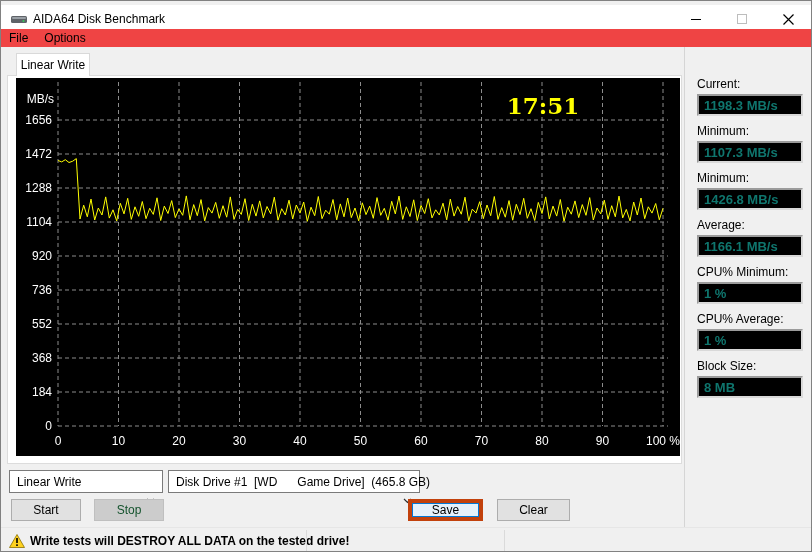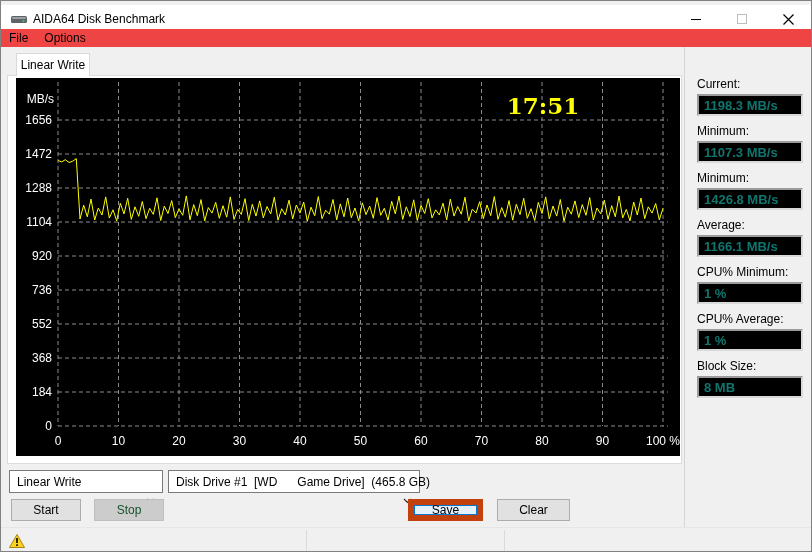--- a/index.html
+++ b/index.html
@@ -37,21 +37,21 @@
   .stat-value { height:22px; background:#000; color:#0f766e; font-weight:bold; font-size:13px;
                 line-height:18px; padding:1px 5px; border:2px solid; border-color:#9b9b9b #d9d9d9 #d9d9d9 #9b9b9b; }
 
   
   .combo { position:absolute; height:23px; background:#ffffff; border:1px solid #7a7a7a;
            display:flex; align-items:center; padding:0 22px 0 7px; white-space:pre; font-size:12px; }
   .combo .chev { position:absolute; right:7px; top:8px; }
   .btn { position:absolute; height:22px; background:#e1e1e1; border:1px solid #adadad;
          display:flex; align-items:center; justify-content:center; font-size:12px; }
   .btn-disabled { background:#cccccc; border-color:#bfbfbf; color:#14532d; }
-  .btn-default { background:#e5f1fb; border:6px solid #c2410c; box-shadow: inset 0 0 0 1px #0078d7; }
+  .btn-default { background:#e5f1fb; border:4px solid #c2410c; box-shadow: inset 0 0 0 1px #0078d7; }
 
   
   .statusbar { position:absolute; left:0; top:526px; width:100%; height:26px; background:#f0f0f0;
                border-top:1px solid #e6e6e6; }
   .status-text { position:absolute; left:29px; top:6px; font-weight:bold; font-size:12px; }
   .warn-icon { position:absolute; left:8px; top:6px; }
   .status-div { position:absolute; top:2px; width:1px; height:21px; background:#dadada; }
 </style>
 </head>
 <body>
@@ -202,17 +202,18 @@
   <div class="btn" style="left:496px; top:498px; width:73px;">Clear</div>
 
   <div class="statusbar">
     <span class="warn-icon">
       <svg width="16" height="14" viewBox="0 0 16 14">
         <polygon points="8,0.5 15.5,13.5 0.5,13.5" fill="#ffd21e" stroke="#8a7000" stroke-width="0.8"></polygon>
         <rect x="7.2" y="4" width="1.6" height="5" fill="#000"></rect>
         <rect x="7.2" y="10.3" width="1.6" height="1.7" fill="#000"></rect>
       </svg>
     </span>
+    <span class="status-text">Write tests will DESTROY ALL DATA on the tested drive!</span>
     <div class="status-div" style="left:305px;"></div>
     <div class="status-div" style="left:503px;"></div>
   </div>
 
 </div>
 
 </body></html>

